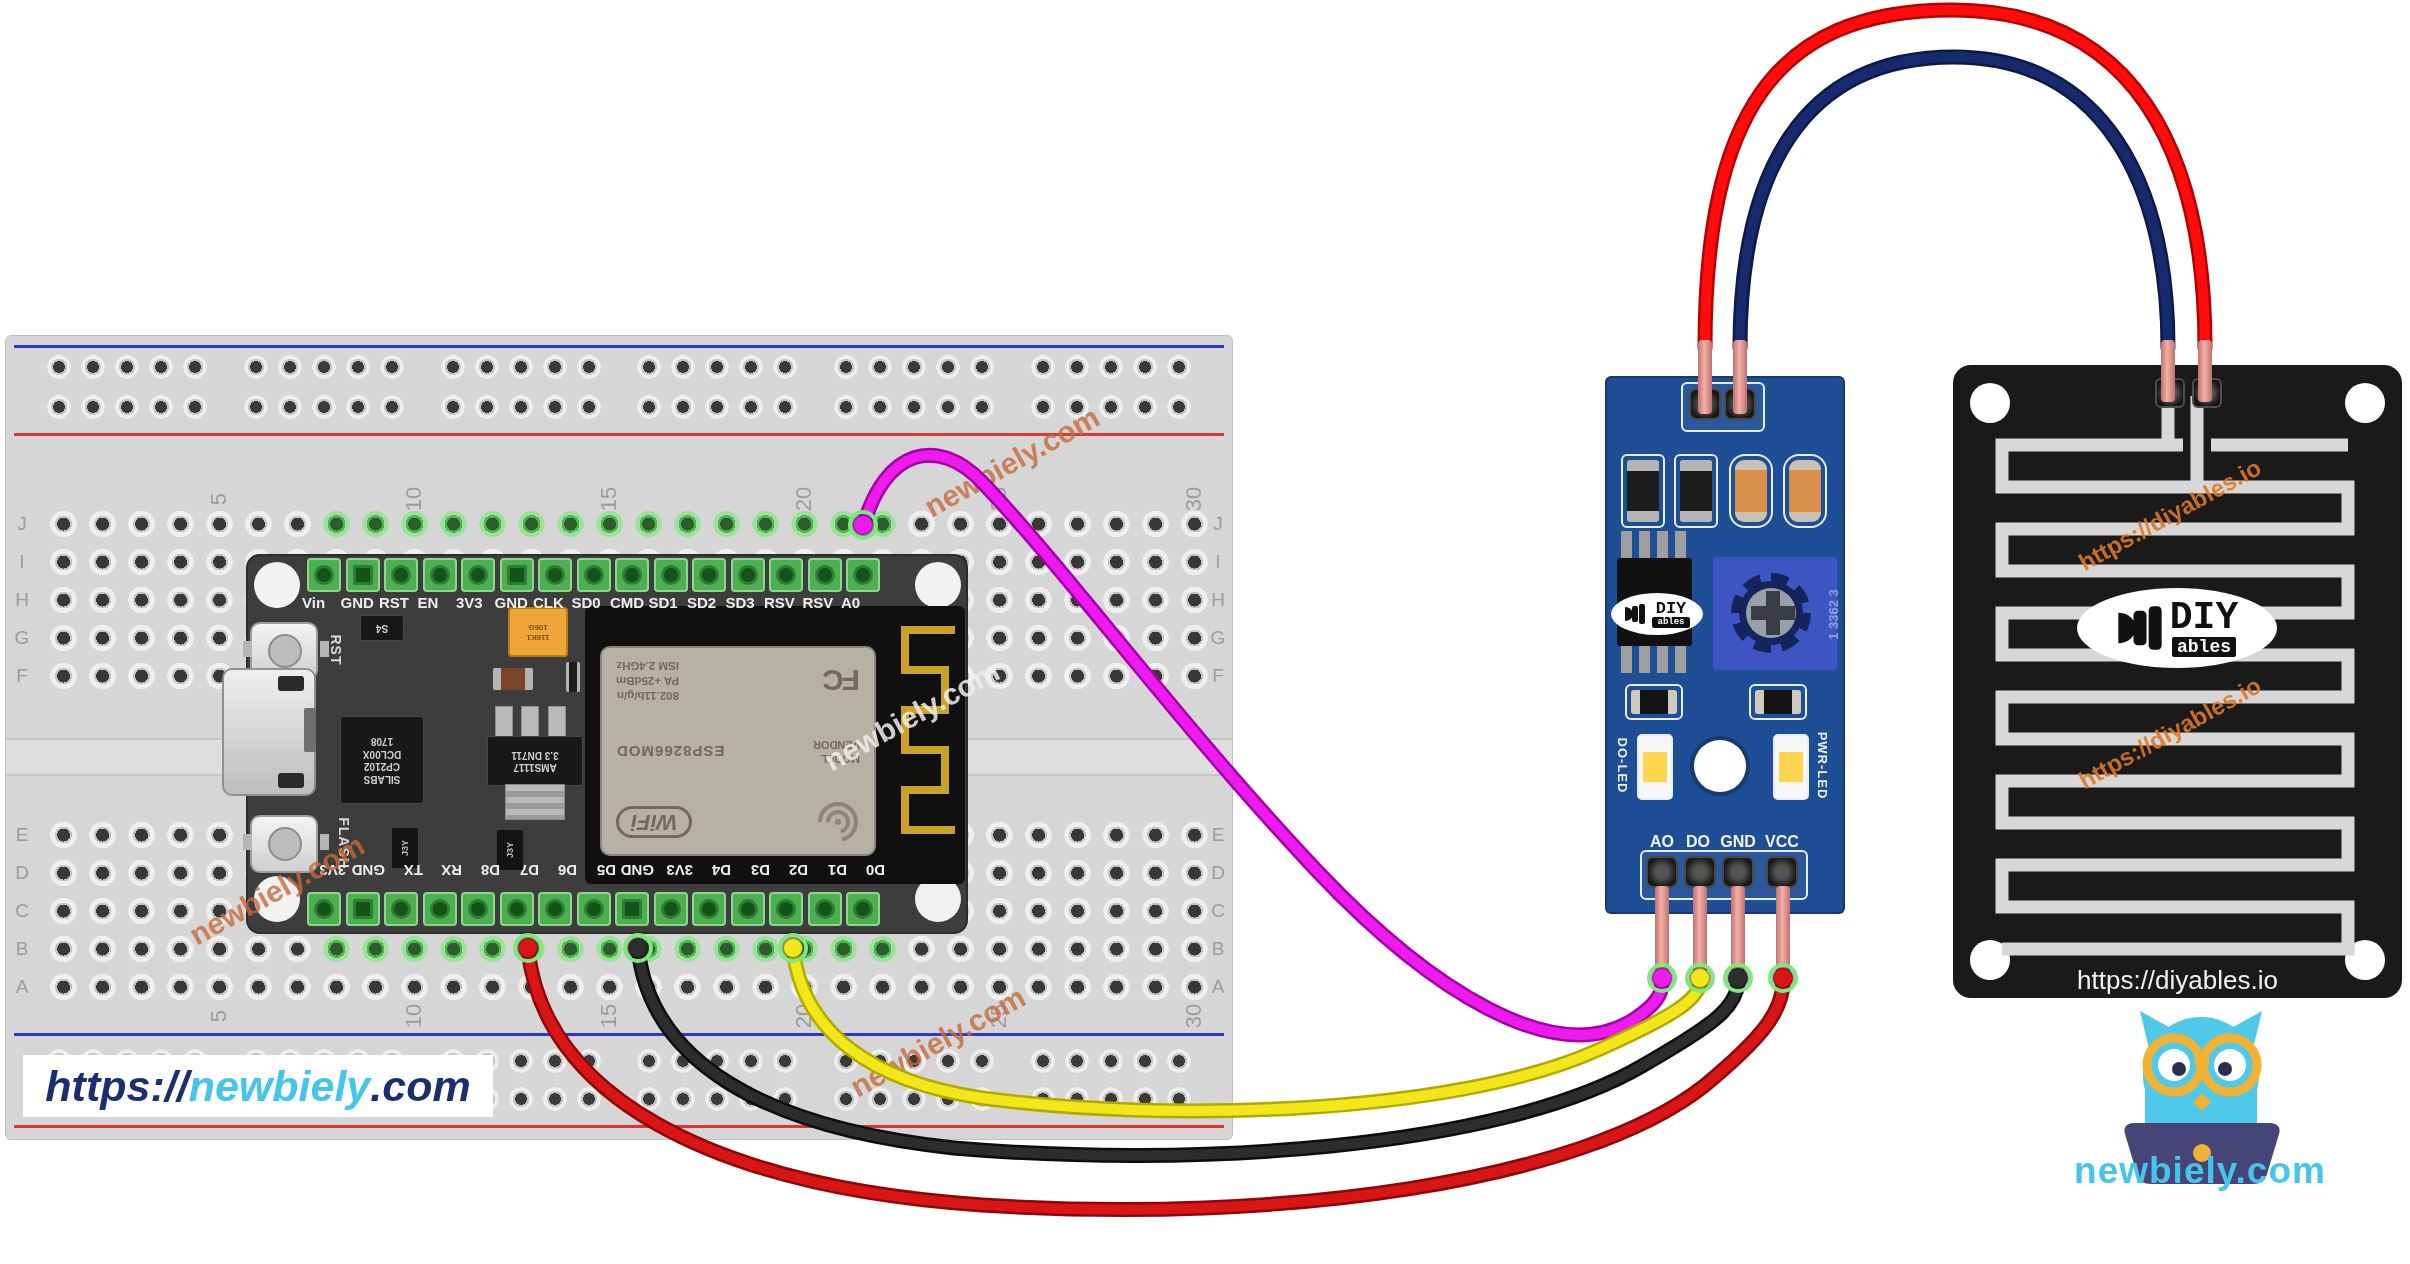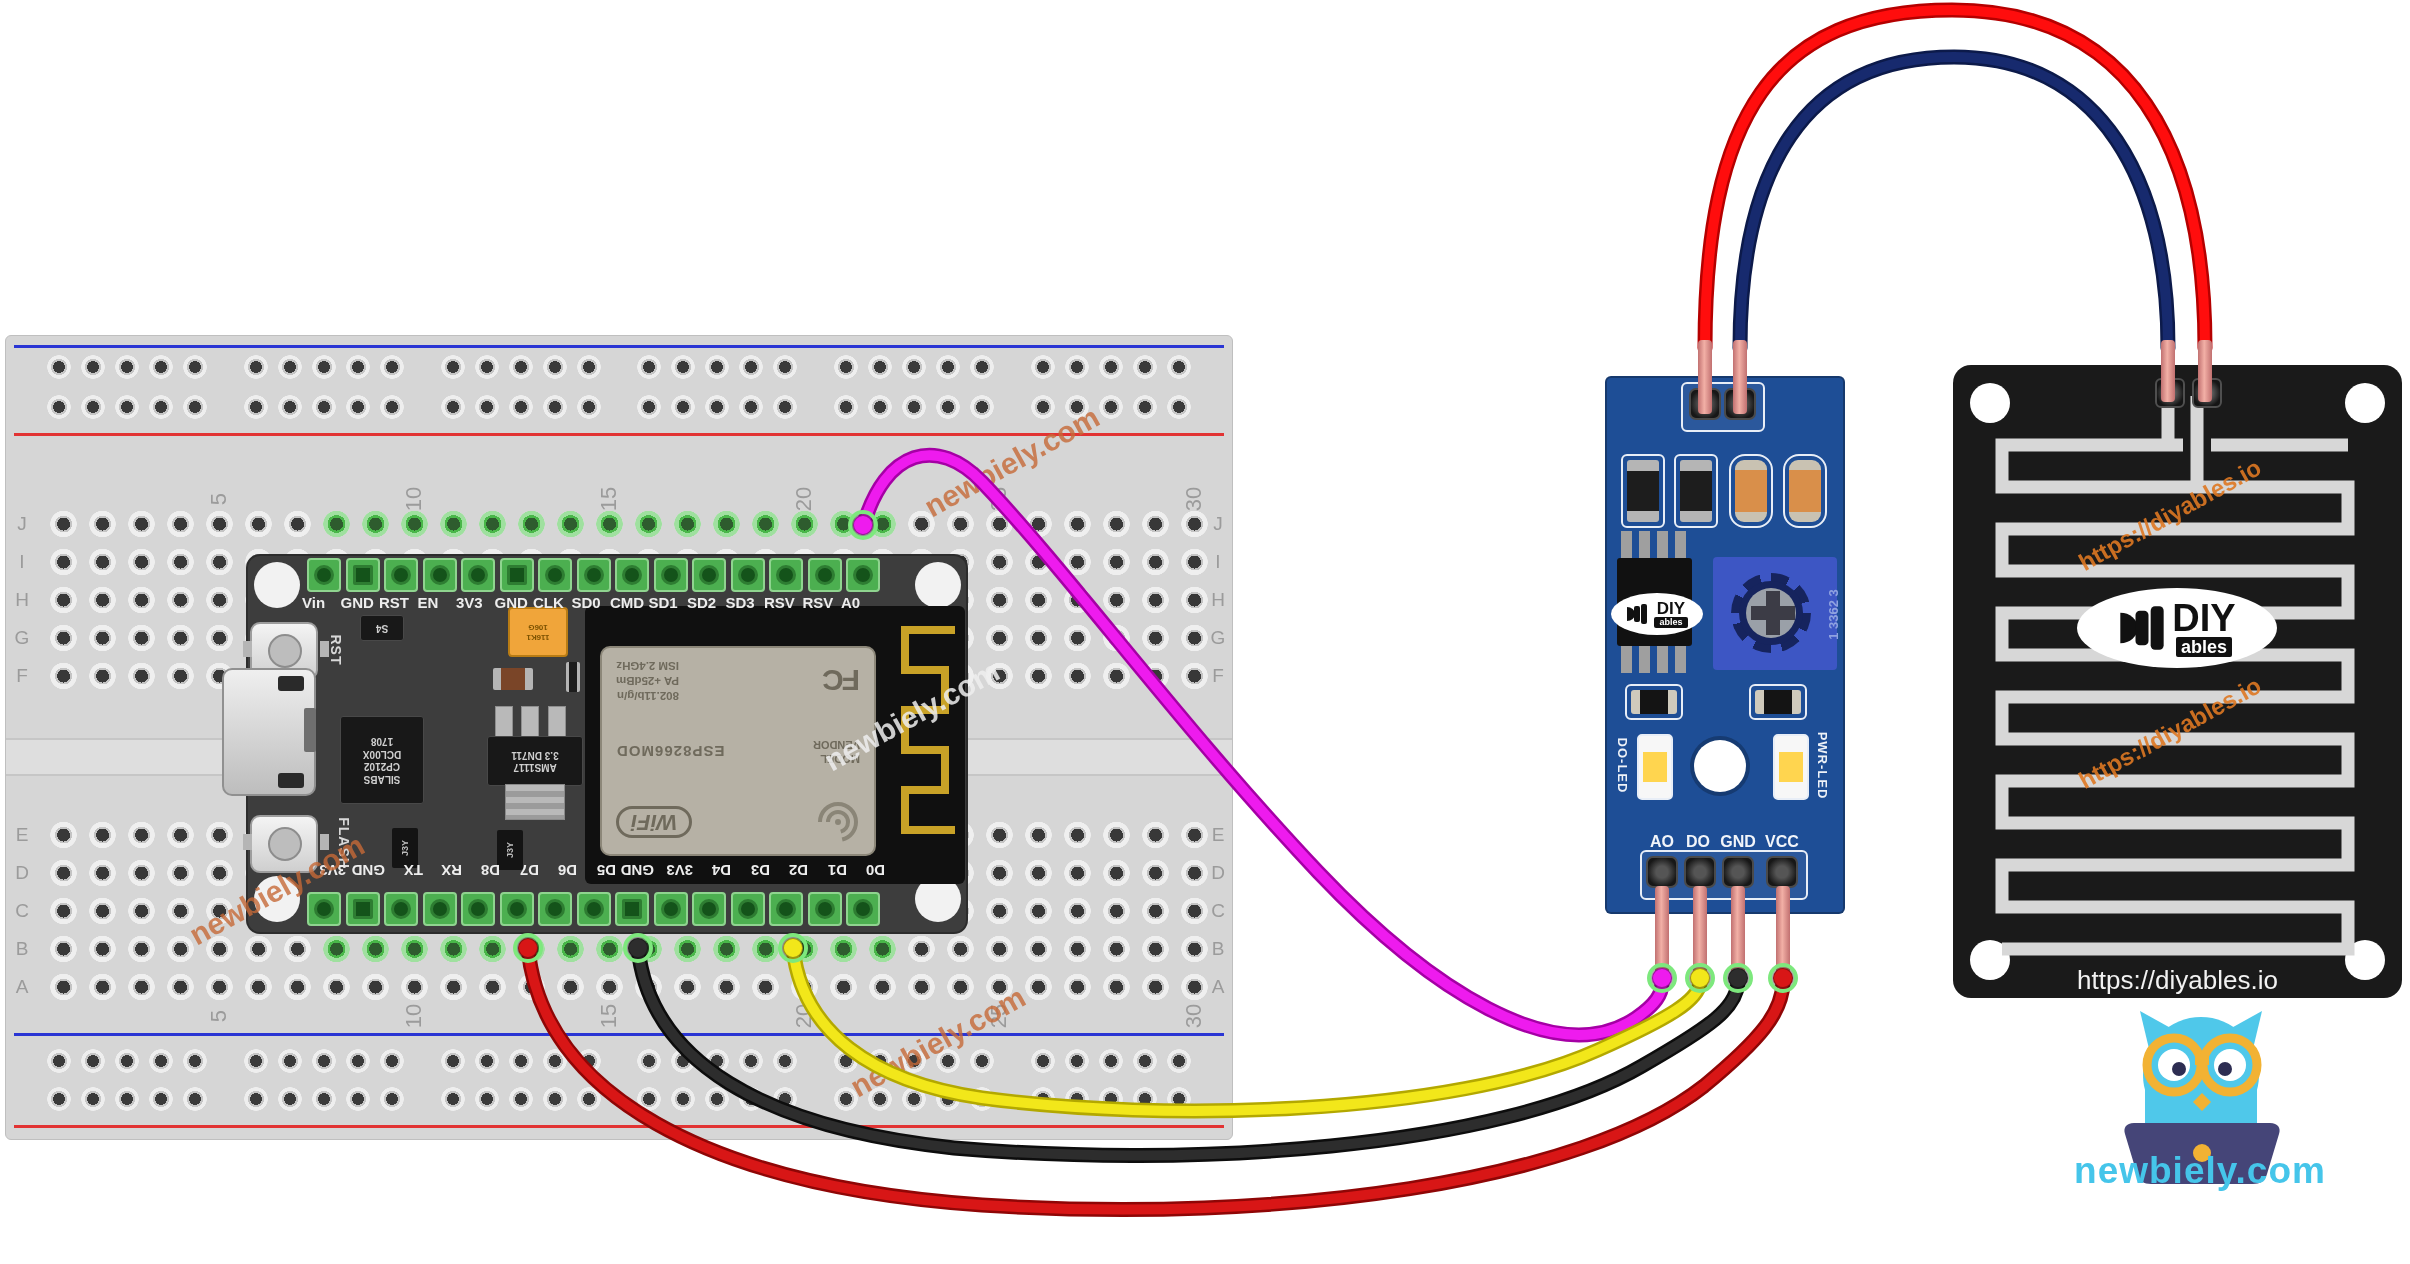--- a/index.html
+++ b/index.html
@@ -88,21 +88,21 @@
            background:radial-gradient(circle at 50% 50%,#555 0 30%,#171717 75%);border:2px solid #4a4a4a;}
   .frame{position:absolute;border:2px solid #e8eef7;border-radius:6px;}
   .smdv{position:absolute;inset:4px;border-radius:3px;
         background:linear-gradient(180deg,#b5b5b5 0 18%,#1d1d1d 18% 82%,#b5b5b5 82%);}
   .smdv.orange{background:linear-gradient(180deg,#c9c2b2 0 16%,#d98f4a 16% 84%,#c9c2b2 84%);border-radius:9px;}
   .smdh{position:absolute;inset:4px;border-radius:3px;
         background:linear-gradient(90deg,#cfcabc 0 20%,#141414 20% 80%,#cfcabc 80%);}
   #mod-ic{position:absolute;left:10px;top:180px;width:75px;height:88px;background:#111;border-radius:3px;}
   .ic-leg{position:absolute;width:11px;height:28px;background:#9f9f9f;}
   .logo-ellipse{position:absolute;background:#ffffff;border-radius:50%;display:flex;align-items:center;
-                justify-content:center;gap:6px;}
+                justify-content:center;gap:6px;font-family:Liberation Mono, monospace;}
   .logo-diy{display:flex;flex-direction:column;align-items:center;line-height:1;}
   .logo-diy .t{font-weight:900;color:#111;}
   .logo-diy .b{background:#111;color:#fff;font-weight:700;padding:1px 5px;border-radius:2px;}
   #trimpot{position:absolute;left:106px;top:179px;width:124px;height:113px;background:#3d56c4;border-radius:4px;}
   #pot-outer{position:absolute;left:18px;top:16px;width:80px;height:80px;border-radius:50%;
      background:repeating-conic-gradient(#16245e 0 28deg,rgba(0,0,0,0) 28deg 45deg);}
   #pot-dial{position:absolute;left:26px;top:24px;width:64px;height:64px;border-radius:50%;background:#16245e;}
   #pot-dial::after{content:'';position:absolute;inset:7px;border-radius:50%;background:#9aa0a8;}
   .pot-cross-v{position:absolute;left:53px;top:34px;width:14px;height:44px;background:#3c3c46;z-index:2;}
   .pot-cross-h{position:absolute;left:38px;top:49px;width:44px;height:14px;background:#3c3c46;z-index:2;}
@@ -465,20 +465,25 @@
       </svg>
       <span class="logo-diy">
         <span class="t" style="font-size:38px">DIY</span>
         <span class="b" style="font-size:18px">ables</span>
       </span>
     </div>
 
     <div id="plate-url">https://diyables.io</div>
   </div>
 
+  <div id="site-banner" class="abs">
+    <span style="color:#1b2f70">https://</span>
+    <span style="color:#45c5ea">newbiely</span>
+    <span style="color:#1b2f70">.com</span>
+  </div>
 
   <svg id="mascot" class="abs" viewBox="0 0 230 200">
     <polygon points="50,6 60,48 86,26" fill="#4fc8ea"></polygon>
     <polygon points="172,6 162,48 136,26" fill="#4fc8ea"></polygon>
     <circle cx="111" cy="70" r="58" fill="#4fc8ea"></circle>
     <rect x="55" y="70" width="112" height="50" fill="#4fc8ea"></rect>
     <circle cx="84" cy="60" r="27" fill="#4fc8ea" stroke="#f2b233" stroke-width="9"></circle>
     <circle cx="140" cy="60" r="27" fill="#4fc8ea" stroke="#f2b233" stroke-width="9"></circle>
     <rect x="105" y="52" width="14" height="8" fill="#f2b233"></rect>
     <circle cx="84" cy="60" r="16" fill="#ffffff"></circle>

